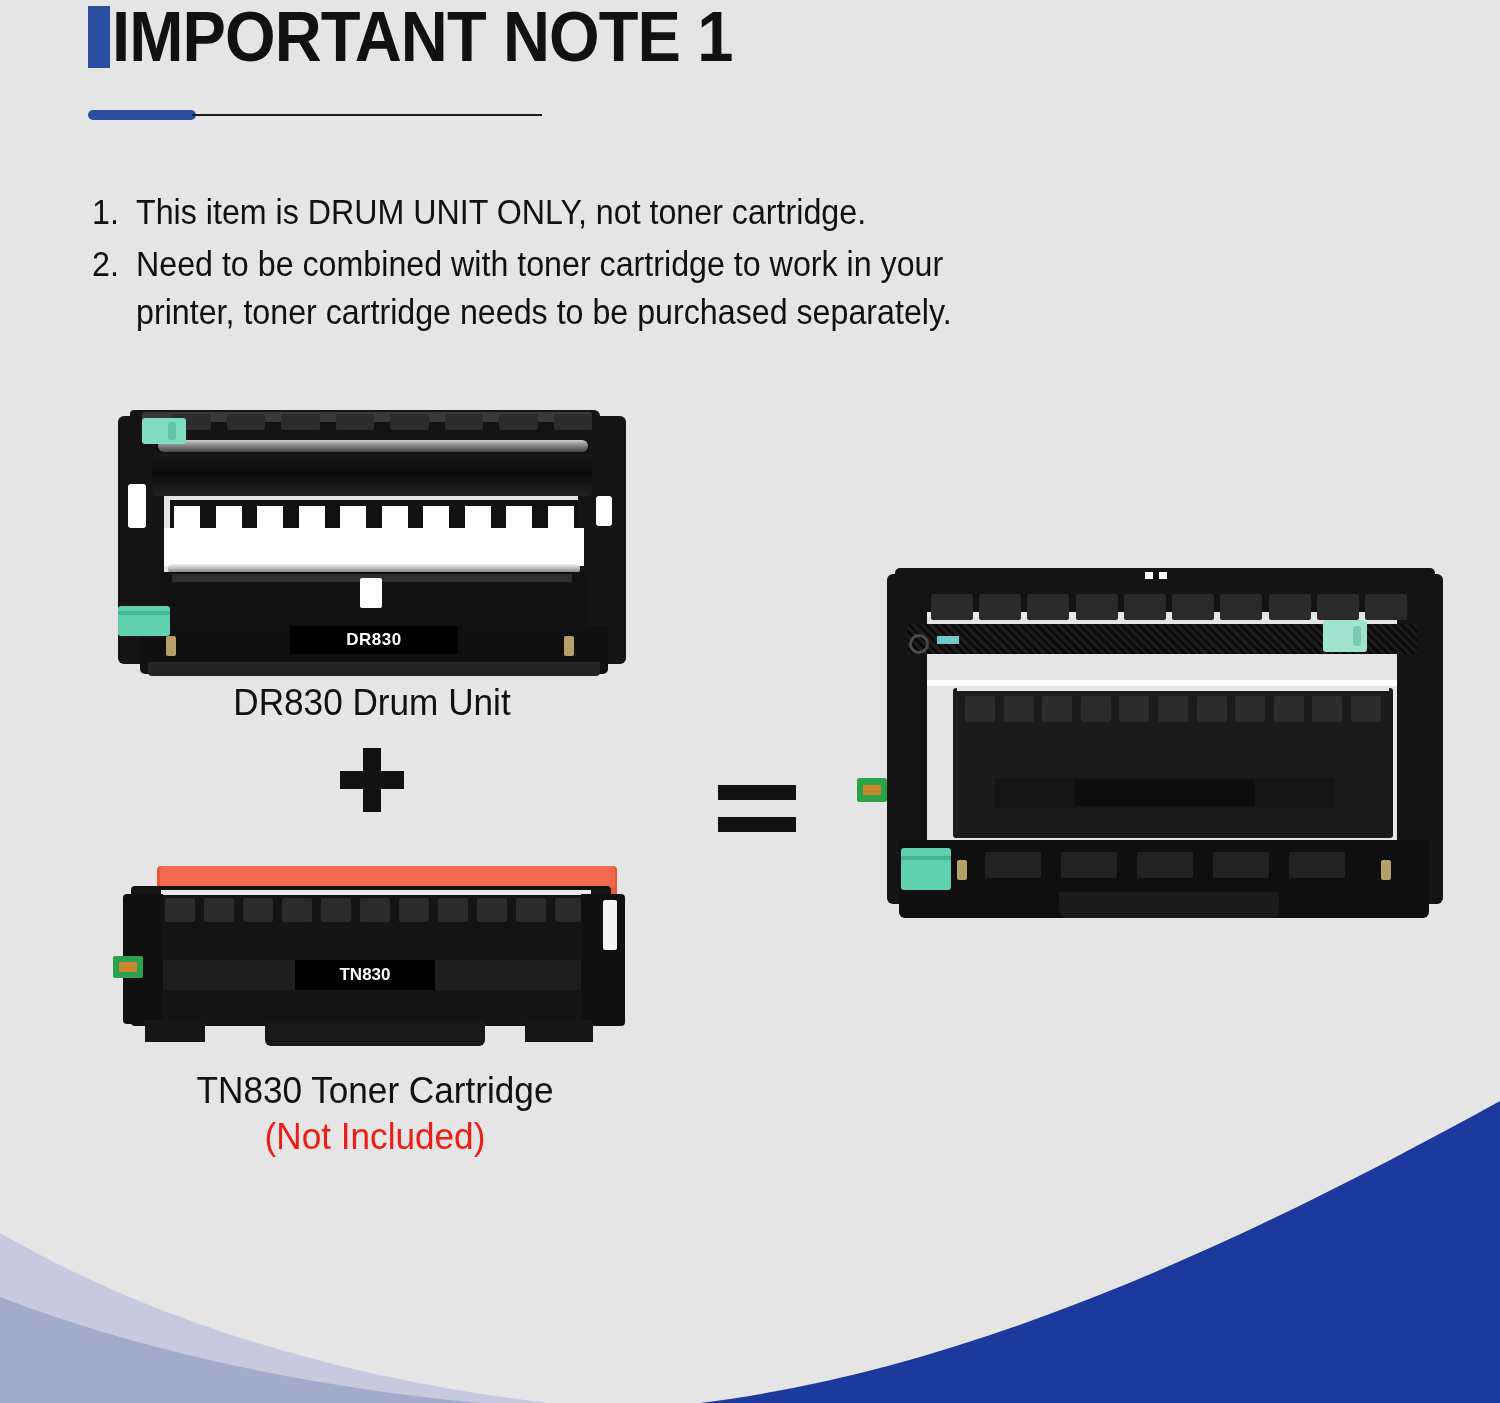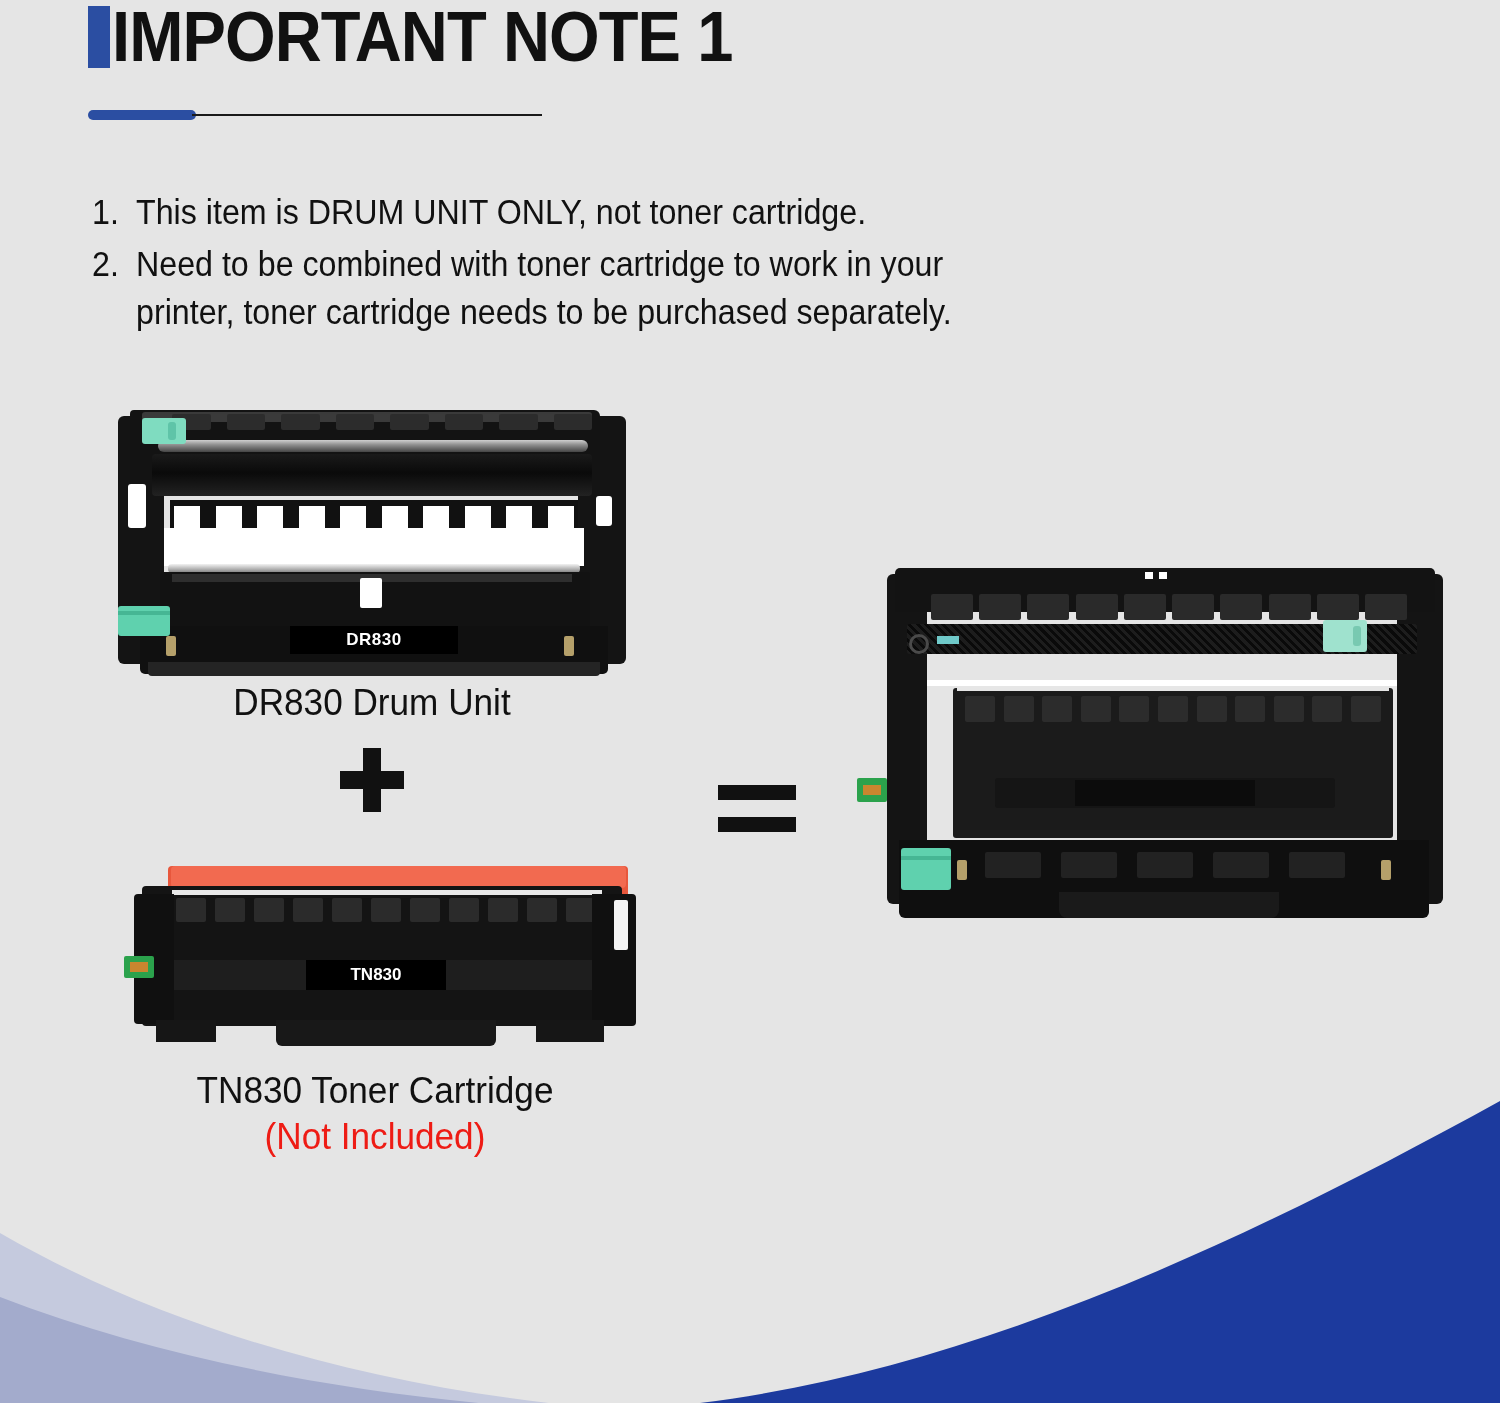--- a/index.html
+++ b/index.html
@@ -84,21 +84,21 @@
   .cap-drum{left:112px;top:312px;width:520px;}
 
   .plus{
     position:absolute;left:340px;top:378px;width:64px;height:64px;
   }
   .plus i{position:absolute;background:#111;}
   .plus .h{left:0;top:23px;width:64px;height:18px;}
   .plus .v{left:23px;top:0;width:18px;height:64px;}
 
   
-  .toner{position:absolute;left:106px;top:490px;width:560px;height:200px;}
+  .toner{position:absolute;left:95px;top:490px;width:560px;height:200px;}
   .toner .orange{position:absolute;left:65px;top:6px;width:455px;height:22px;background:#F26A50;border-radius:4px;}
   .toner .orange-l{position:absolute;left:62px;top:6px;width:22px;height:38px;background:#E8573C;border-radius:4px 0 0 4px;}
   .toner .orange-r{position:absolute;left:498px;top:6px;width:24px;height:46px;background:#E8573C;border-radius:0 4px 4px 0;}
   .toner .body{position:absolute;left:36px;top:26px;width:480px;height:140px;background:#141414;border-radius:4px;}
   .toner .top-hi{position:absolute;left:66px;top:30px;width:430px;height:5px;background:#e9e9e9;}
   .toner .vents{position:absolute;left:70px;top:38px;width:420px;height:24px;display:flex;justify-content:space-between;}
   .toner .vents i{display:block;width:30px;height:24px;background:#2b2b2b;border-radius:2px;}
   .toner .midband{position:absolute;left:60px;top:100px;width:440px;height:30px;background:#1e1e1e;border-radius:3px;}
   .toner .label{
     position:absolute;left:200px;top:100px;width:140px;height:30px;background:#000;

